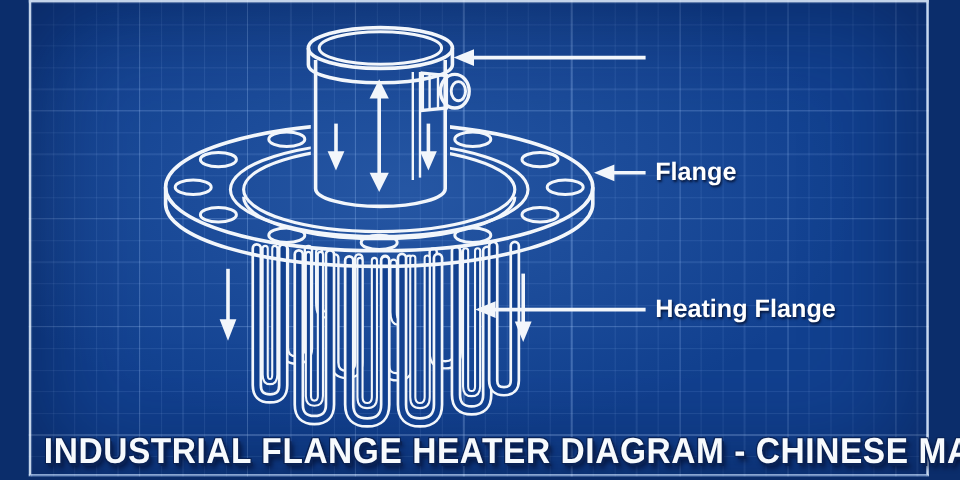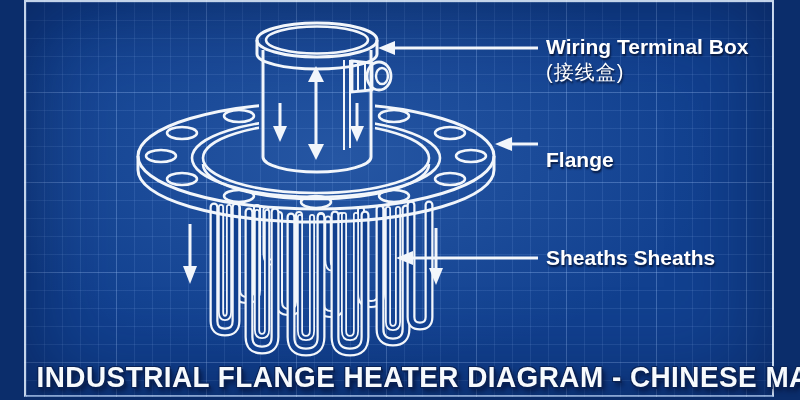--- a/index.html
+++ b/index.html
@@ -181,29 +181,25 @@
         <line x1="511" y1="144" x2="538" y2="144" stroke-width="3"></line>
         <polygon points="495,144 512,137 512,151" stroke="none"></polygon>
       </g>
       <g>
         <line x1="412" y1="258" x2="538" y2="258" stroke-width="3"></line>
         <polygon points="396,258 413,251 413,265" stroke="none"></polygon>
       </g>
     </g>
   </svg>
 
-  <div class="label" style="top:34px">
-    <span>Wiring Terminal Box</span>
-    <span class="zh">(接线盒)</span>
-  </div>
-
-  <div class="label" style="top:147px">
+
+  <div class="label" style="top:131px">
     <span>Flange</span>
   </div>
 
   <div class="label" style="top:245px">
-    <span>Sheaths Sheaths</span>
+    <span>Heating Flange</span>
   </div>
 
   <div class="title">
     <span>INDUSTRIAL FLANGE HEATER DIAGRAM - CHINESE MANUFACTURER</span>
   </div>
 </div>
 
 </body></html>

